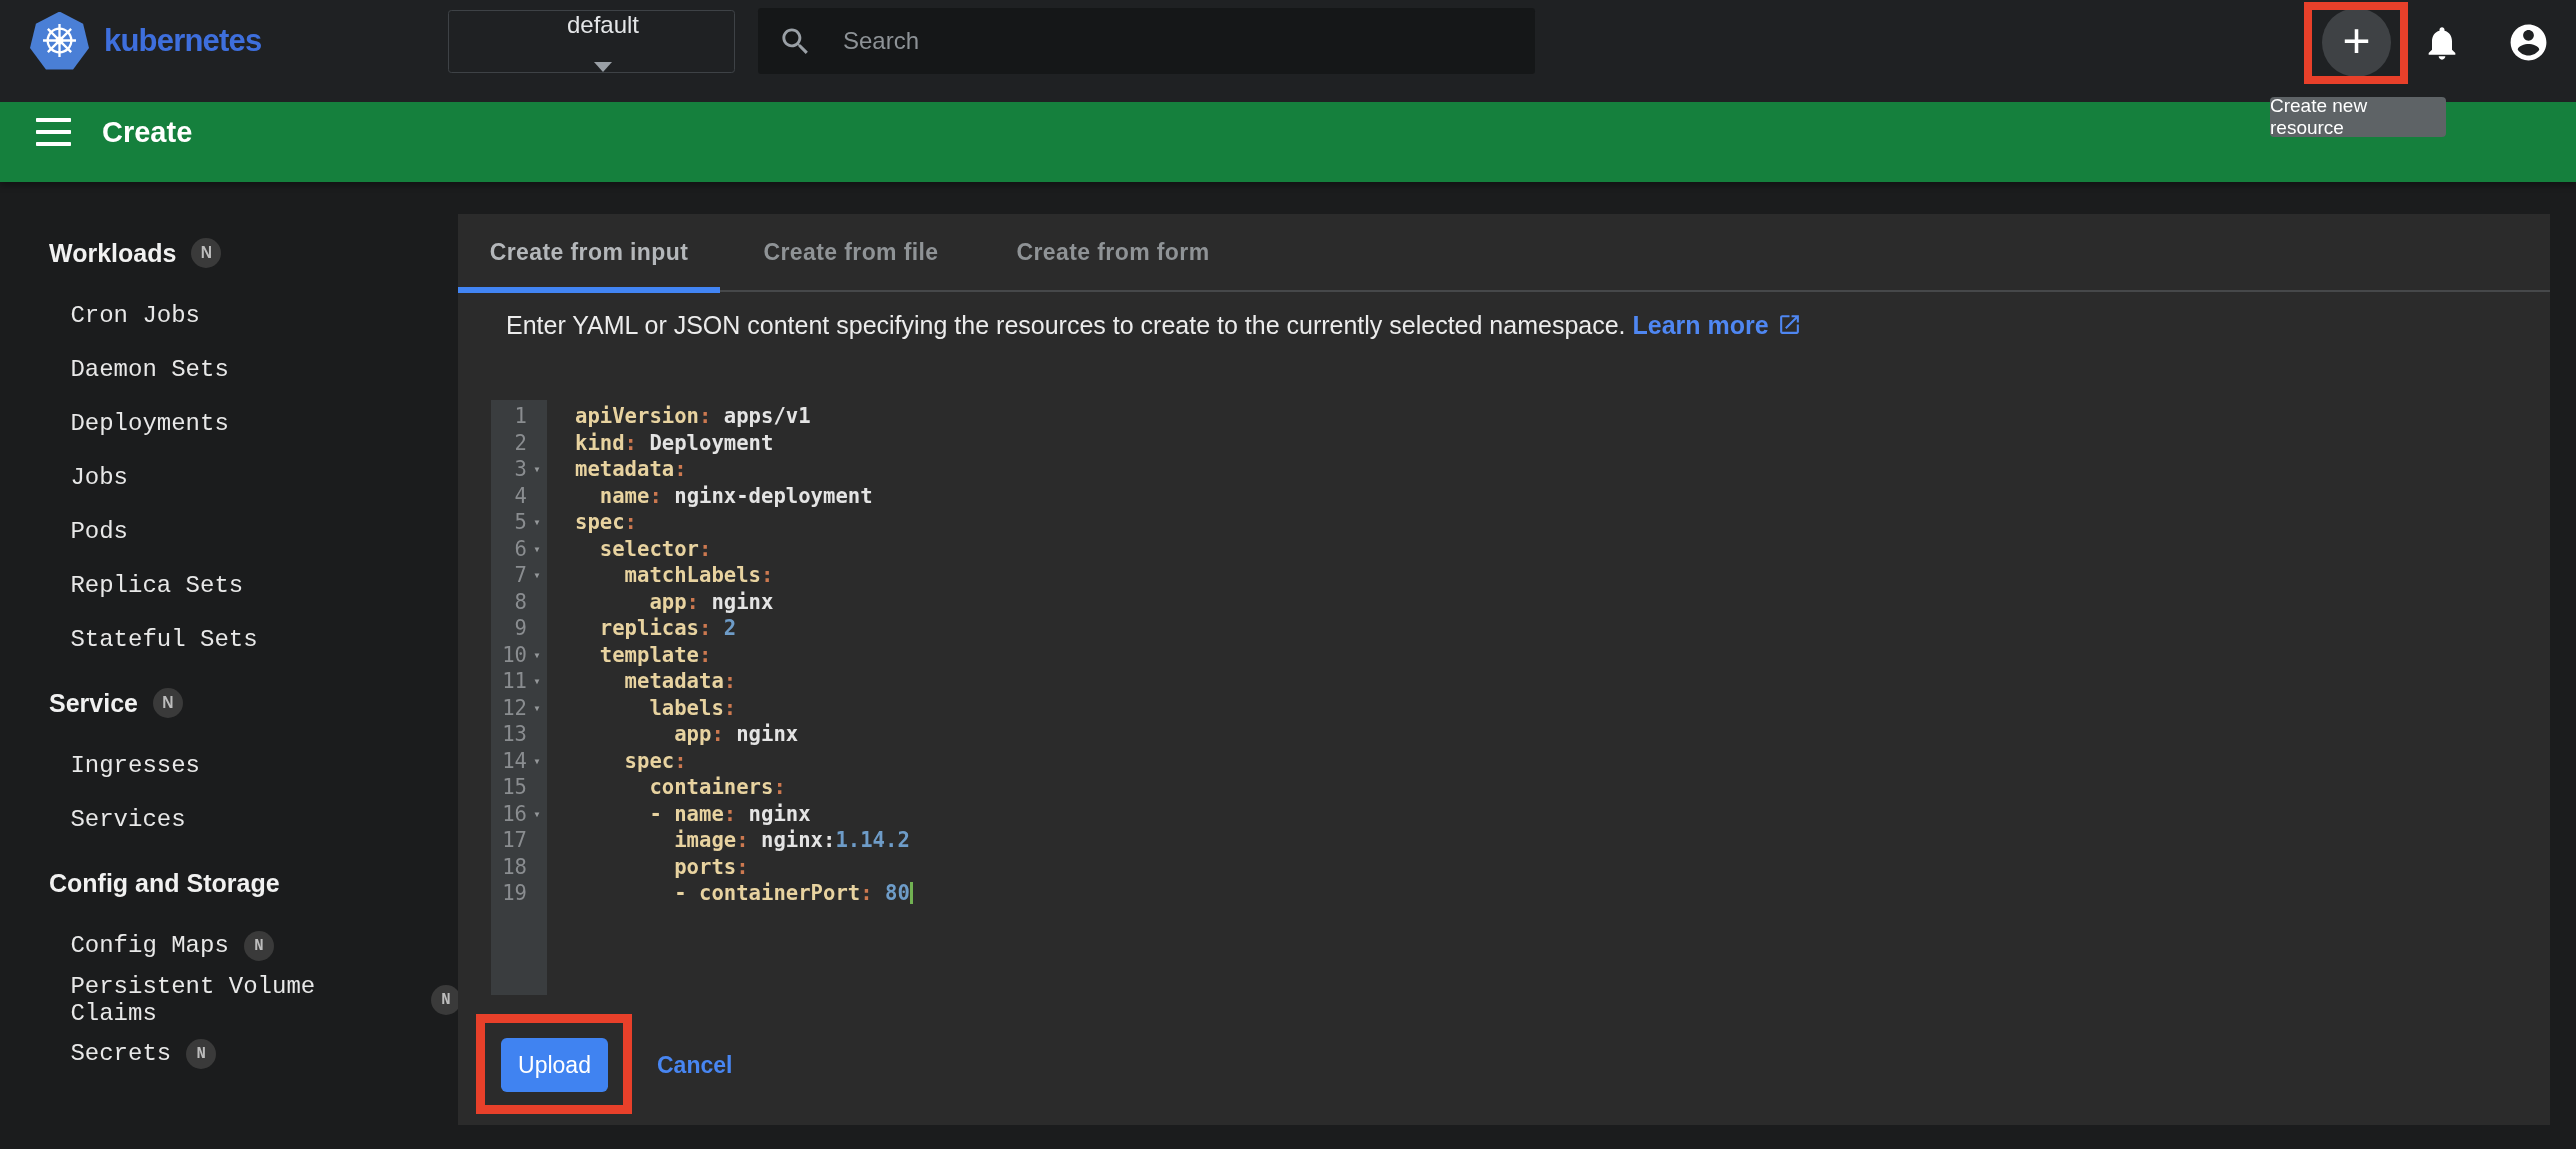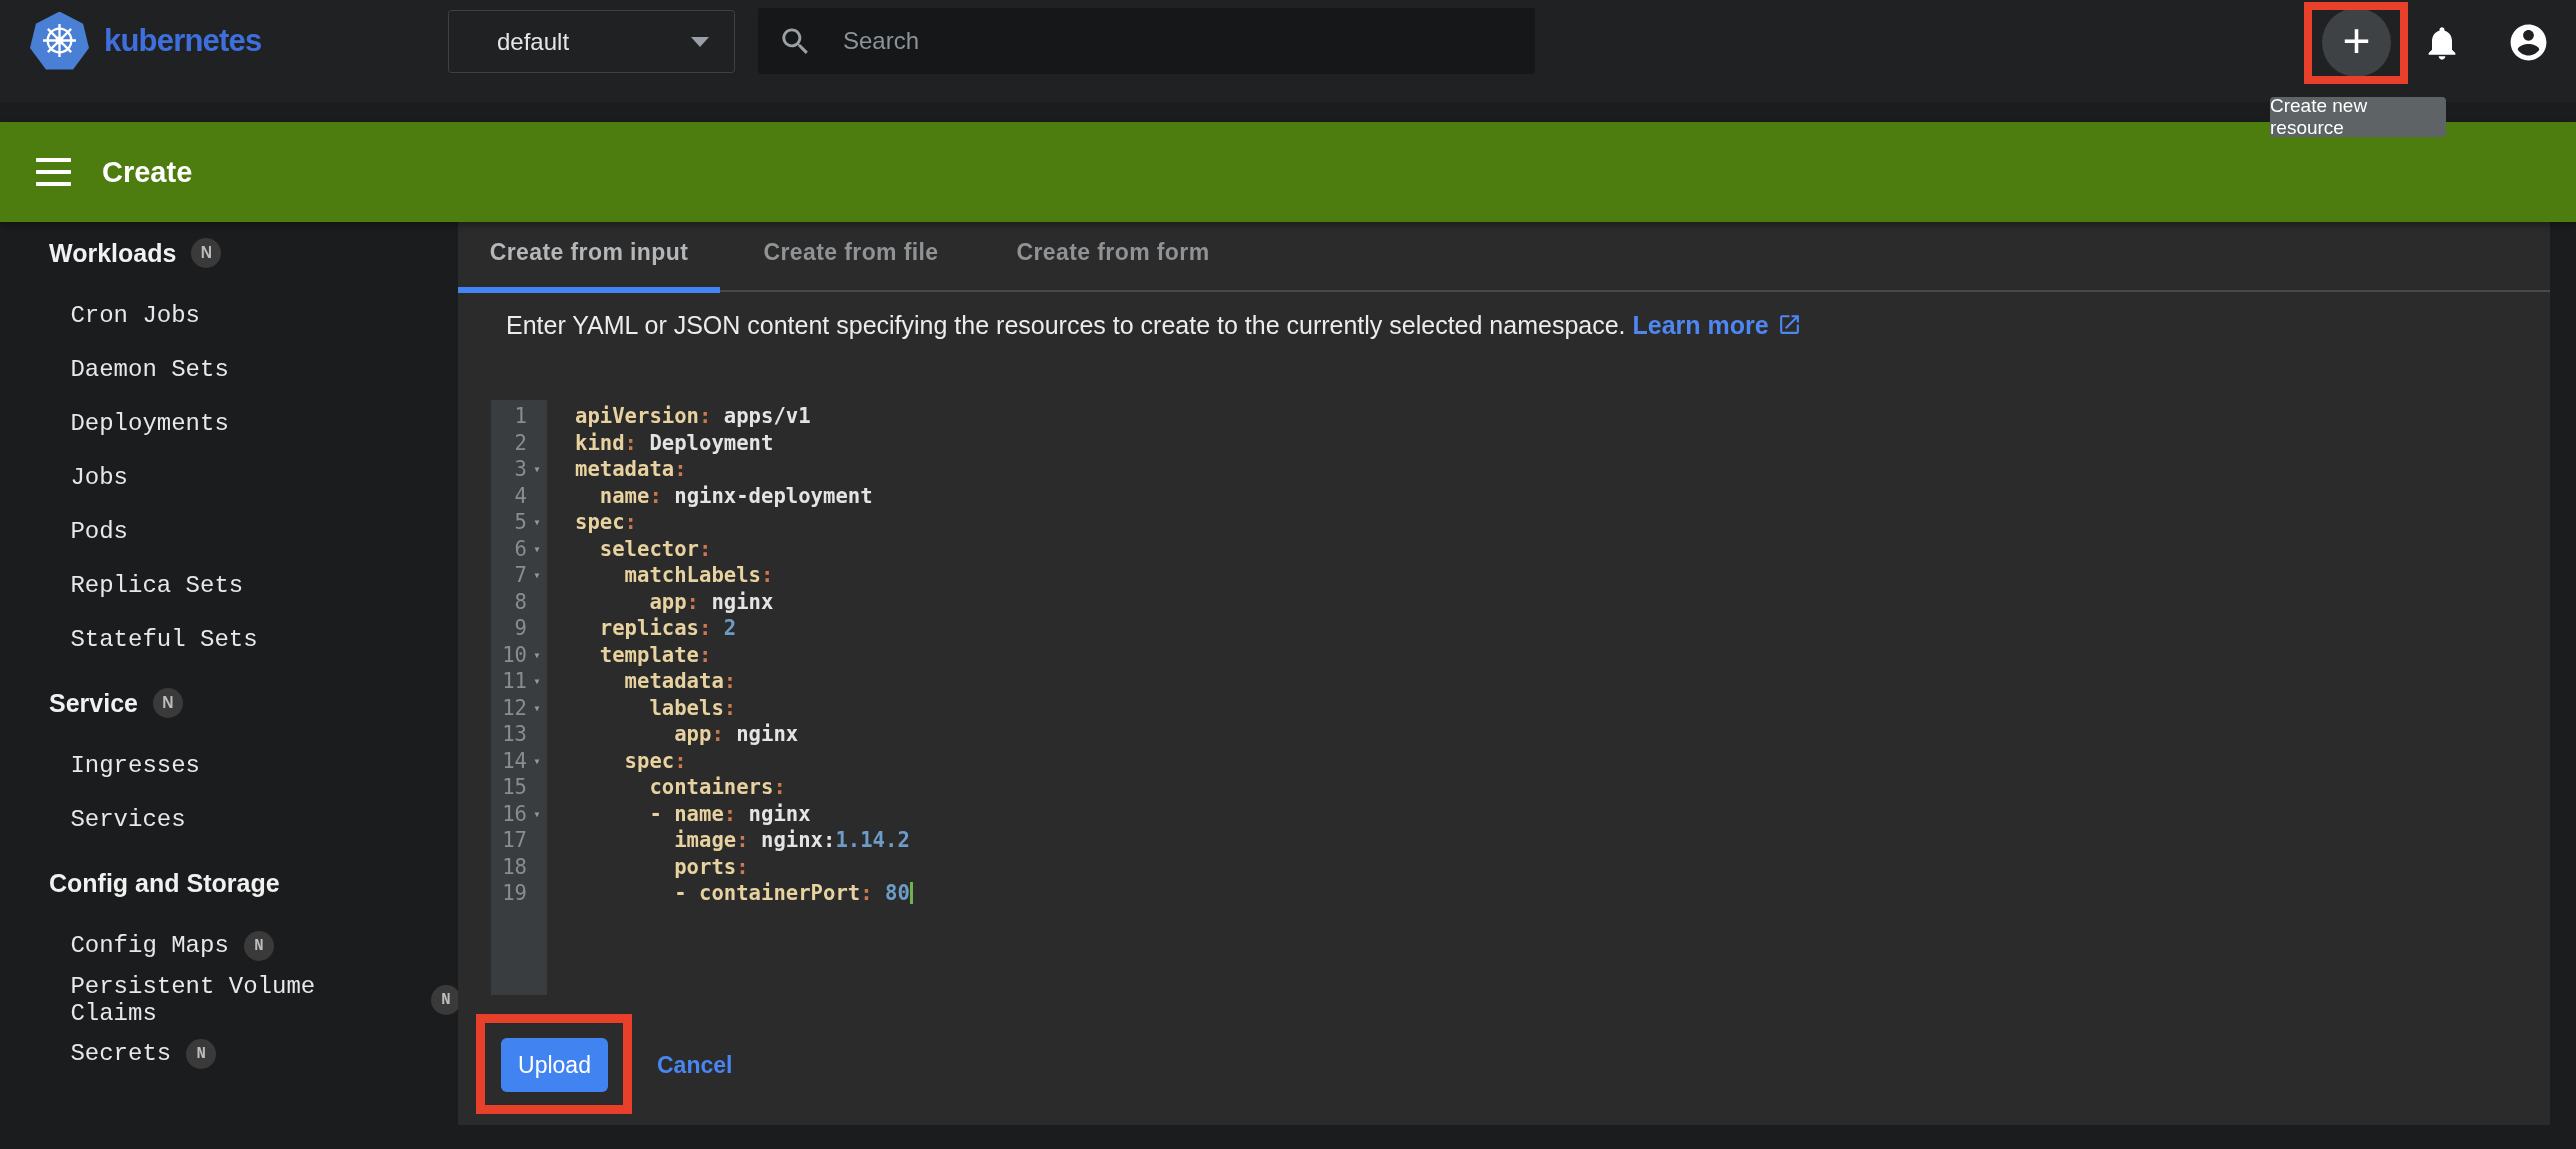--- a/index.html
+++ b/index.html
@@ -10,43 +10,43 @@
   .topbar { position:absolute; left:0; top:0; width:2576px; height:102px;
             background:#1f2123; z-index:5; }
   .brand { position:absolute; left:30px; top:11.5px; display:flex; align-items:center; gap:15px; }
   .k8s-logo { width:59px; height:58px; background:#4a7fd6;
               clip-path:polygon(50% 0%, 90% 21%, 100% 63%, 73% 100%, 27% 100%, 0% 63%, 10% 21%);
               display:flex; align-items:center; justify-content:center; }
   .brand-name { font-size:31px; font-weight:bold; color:#3e6fdd; letter-spacing:-0.8px; }
 
   .ns-select { position:absolute; left:448px; top:10px; width:287px; height:63px;
                border:1.6px solid #3e4246; border-radius:3.3px; display:flex; align-items:center;
-               padding:0 25px 0 48px; cursor:pointer; }
+               padding:0 25px 0 48px; cursor:pointer;flex-direction:column; }
   .ns-value { color:#e4e6e8; font-size:24px; flex:1; }
   .caret-down { width:0; height:0; border-left:9px solid transparent; border-right:9px solid transparent;
                 border-top:10.7px solid #9aa0a6; }
 
   .searchbox { position:absolute; left:758px; top:8.2px; width:777px; height:66px;
                background:#151718; border-radius:3.3px; display:flex; align-items:center; padding:0 20px; }
   .search-icon svg { width:35px; height:35px; display:block; }
   .search-input { background:transparent; border:none; outline:none; color:#e8eaed;
                   font-size:24px; margin-left:30px; width:576px; font-family:"Liberation Sans",sans-serif; }
   .search-input::placeholder { color:#8d9296; opacity:1; }
 
   .plus-circle { position:absolute; left:2322px; top:8.2px; width:69px; height:69px; border-radius:50%;
                  background:#3f4245; display:flex; align-items:center; justify-content:center; cursor:pointer; }
   .plus-glyph { color:#ffffff; font-size:48px; font-weight:300; line-height:1; margin-top:-3.3px; }
   .redbox-plus { position:absolute; left:2304px; top:1.6px; width:104px; height:82px;
                  border:8.2px solid #e8402a; z-index:9; pointer-events:none; }
   .bell { position:absolute; left:2422px; top:23px; width:40px; height:40px; cursor:pointer; }
   .avatar { position:absolute; left:2507px; top:21.4px; width:43px; height:43px; cursor:pointer; }
 
   
-  .appbar { position:absolute; left:0; top:82px; width:2576px; height:100px; background:#4d7c0f;
-            display:flex; align-items:center; z-index:4; box-shadow:0 3.3px 6.6px rgba(0,0,0,.35);margin-top:40px; }
+  .appbar { position:absolute; left:0; top:82px; width:2576px; height:100px; background:#15803d;
+            display:flex; align-items:center; z-index:4; box-shadow:0 3.3px 6.6px rgba(0,0,0,.35); }
   .hamburger { position:absolute; left:36px; top:0; bottom:0; margin:auto; width:35px; height:28px;
                display:flex; flex-direction:column; justify-content:space-between; cursor:pointer; }
   .hamburger span { display:block; height:4.1px; background:#ffffff; border-radius:0.8px; }
   .page-title { position:absolute; left:102px; top:0; bottom:0; display:flex; align-items:center;
                 color:#ffffff; font-size:29px; font-weight:bold; }
 
   .tooltip { position:absolute; left:2270px; top:97px; width:176px; height:40px; background:#5e6366;
              border-radius:4.1px; color:#ffffff; font-size:19px; display:flex; align-items:center;
              justify-content:center; z-index:8; }
 

